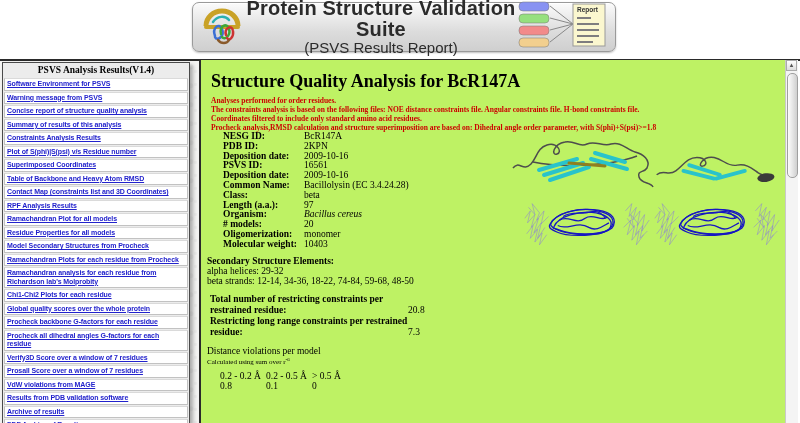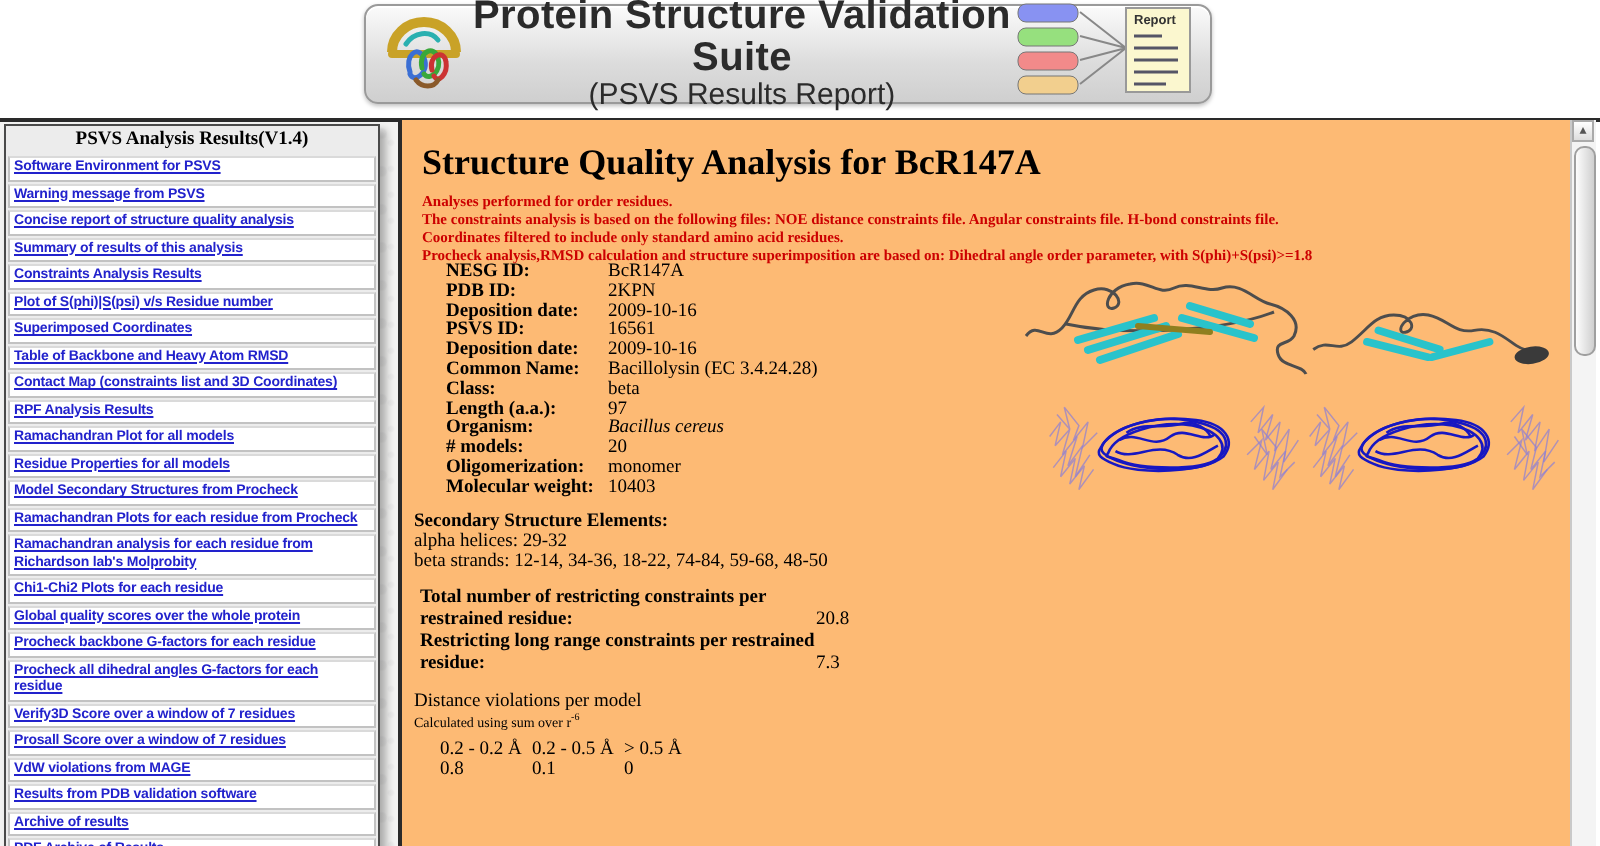--- a/index.html
+++ b/index.html
@@ -1,20 +1,20 @@
 <!DOCTYPE html>
 <html><head>
 <meta charset="utf-8">
 <style>
   html,body{margin:0;padding:0;}
   body{width:800px;height:423px;position:relative;background:#ffffff;overflow:hidden;
        font-family:"Liberation Serif", serif;color:#000;}
 
   
-  .banner{position:absolute;left:182px;top:2px;width:424px;height:50px;
+  .banner{position:absolute;left:192px;top:2px;width:424px;height:50px;
           border:1px solid #9a9a9a;border-radius:7px;
           background:linear-gradient(#fbfbfb,#dcdcdc 60%,#cfcfcf);
           box-shadow:0 1px 2px rgba(0,0,0,.25), inset 0 1px 0 #fff;
           display:flex;align-items:center;padding:0 6px;box-sizing:border-box;}
   .banner-text{flex:1;text-align:center;line-height:1.05;color:#2b2b2b;
                font-family:"Liberation Sans", sans-serif;}
   .banner-title{font-size:20px;font-weight:bold;letter-spacing:.2px;}
   .banner-subtitle{font-size:15px;font-weight:normal;}
 
   
@@ -37,21 +37,21 @@
   .sb-item{background:#fff;border:1px solid #c2c2c2;border-top-color:#dadada;
            margin:0 1px 1px 1px;padding:1px 2px;
            font-family:"Liberation Sans", sans-serif;font-weight:bold;font-size:7px;
            letter-spacing:-0.1px;line-height:8.5px;
            white-space:nowrap;overflow:hidden;cursor:pointer;}
   .sb-item.wrap{white-space:normal;}
   .sb-link{color:#2222cc;text-decoration:underline;}
 
   
   .main{position:absolute;left:199px;top:60px;width:587px;height:363px;box-sizing:border-box;
-        background:#fdba74;border-left:2px solid #2a2a2a;overflow:hidden;}
+        background:#bef264;border-left:2px solid #2a2a2a;overflow:hidden;}
   .page-title{font-size:18px;font-weight:bold;margin:11px 0 4px 10px;}
   .notes{margin:0 0 0 10px;color:#cc0000;font-size:7.5px;font-weight:bold;line-height:9px;}
   .info{margin:0 0 0 22px;font-size:9.5px;line-height:9.8px;}
   .info-row .lbl{display:inline-block;width:81px;font-weight:bold;}
   .info-row .val{}
   .info-row .val.em{font-style:italic;}
   .ss{margin:6px 0 0 6px;font-size:9.5px;line-height:10px;}
   .ss .ss-h{font-weight:bold;}
   .constraints{margin:8px 0 0 9px;font-size:9.5px;line-height:11px;}
   .constraints .clbl{display:inline-block;width:198px;font-weight:bold;}

